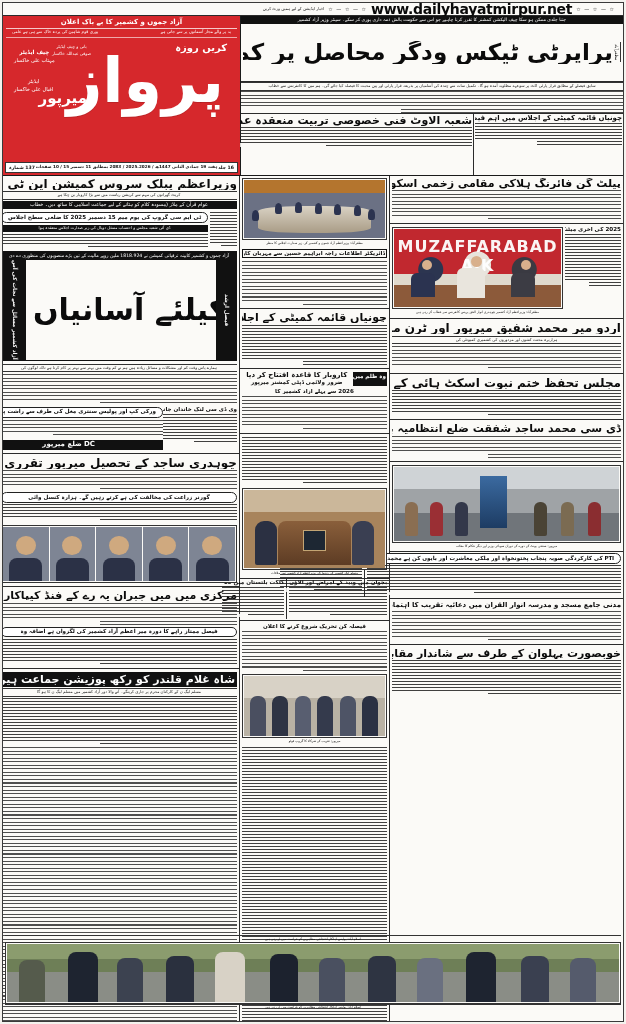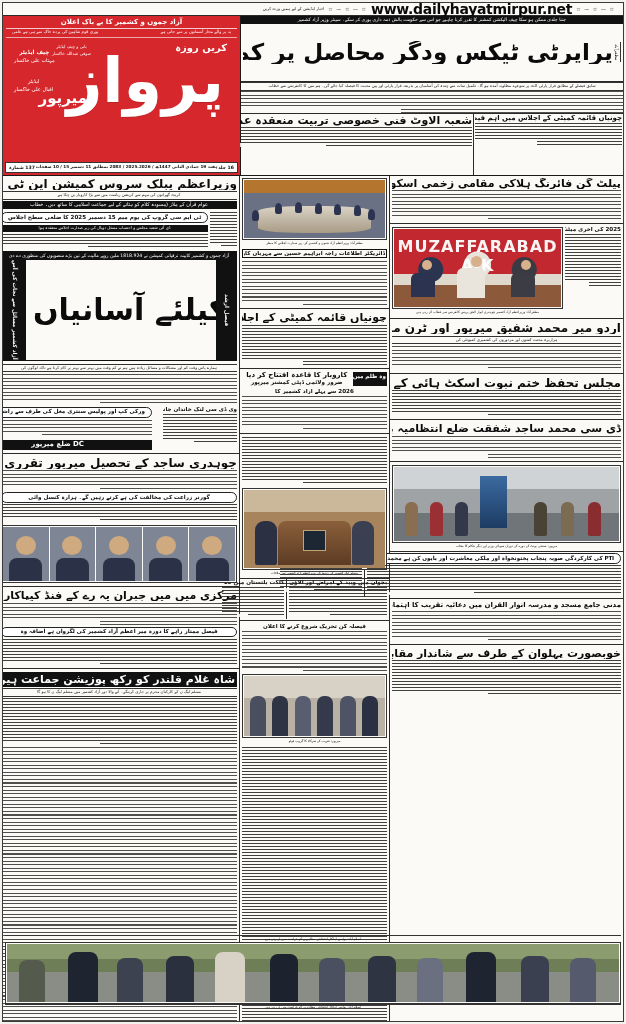--- a/index.html
+++ b/index.html
@@ -706,21 +706,21 @@
             <div class="hl hl-xxl urdu" style="flex:1; display:flex; align-items:center; justify-content:center; padding:2px 0;">عام آدمی کیلئے آسانیاں پیدا کرینگے</div>
             <div class="inv hl hl-xs urdu" style="width:24px; display:flex; align-items:center; justify-content:center; writing-mode:vertical-rl; text-align:center;">آزاد کشمیر مسائل سے نجات کی آس</div>
           </div>
         </div>
 
         <div class="colpad">
           <div class="subhead-rule urdu">ہمارے پاس وقت کم اور مشکلات و مسائل زیادہ ہیں ہم نے کم وقت میں بہتر سے بہتر پر کام کرنا ہے تاکہ لوگوں کی</div>
           <div class="bodytext" style="height:30px;margin-top:1.5px;"></div>
         </div>
 
-        <div style="display:flex; padding:1.5px 2px; gap:11px;margin-left:44px;">
+        <div style="display:flex; padding:1.5px 2px; gap:0;margin-left:44px;">
           <div style="width:74px;">
             <div class="hl hl-xs urdu">وی ڈی سی لنگ خاندان جانب مرزا ارشاد جمال کی والدہ مرحومہ کے ایصال ثواب کیلئے خصوصی دعائیہ تقریب</div>
             <div class="bodytext dense" style="height:30px;margin-top:1.5px;"></div>
           </div>
           <div style="flex:1;">
             <div class="bullet-hl hl hl-xs urdu">ورکی کپ اور پولیس سنتری مغل کی طرف سے راشت پر پابندی</div>
             <div class="bodytext" style="height:18px;margin-top:2px;"></div>
             <div class="inv hl hl-sm urdu" style="margin-top:2px; padding:1.5px 2px;">DC ضلع میرپور</div>
           </div>
         </div>

